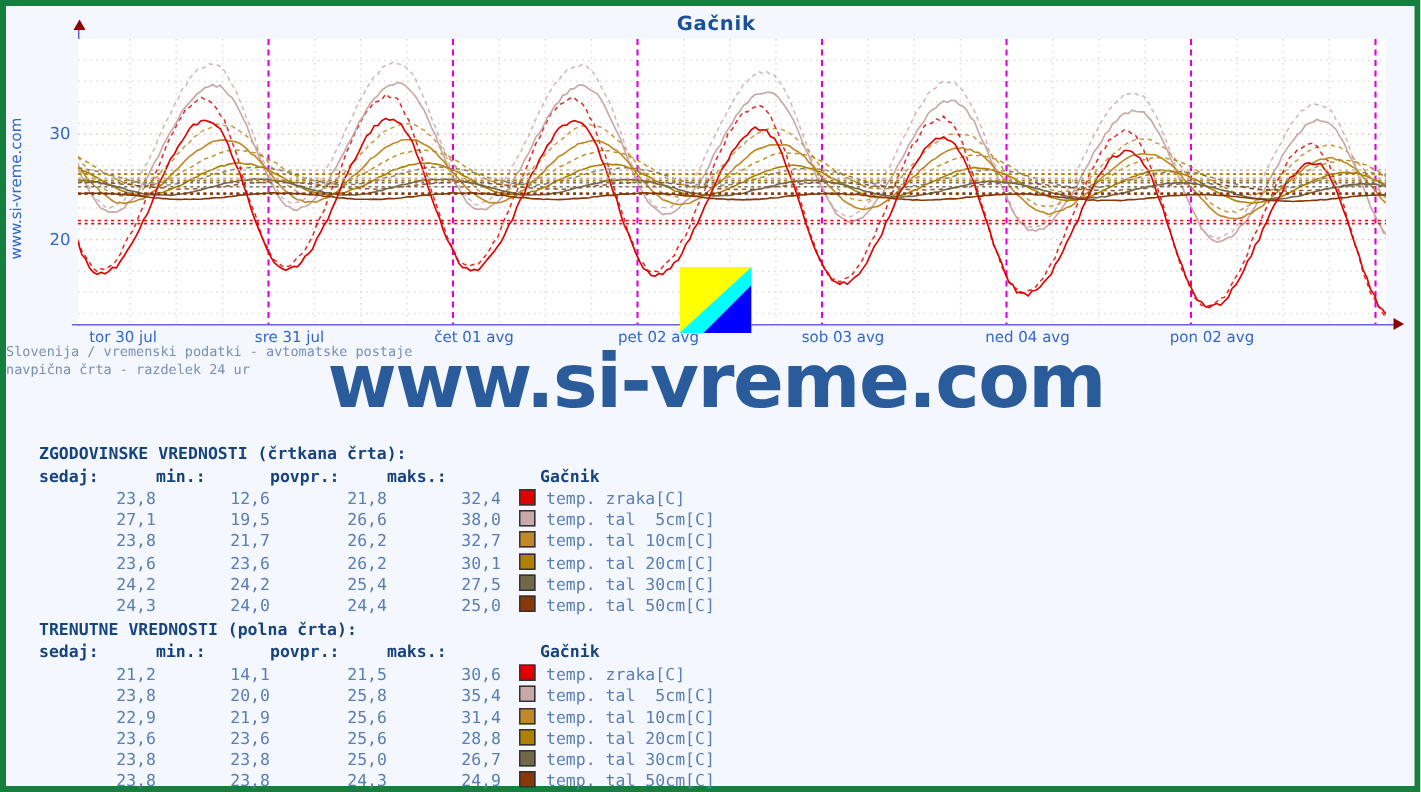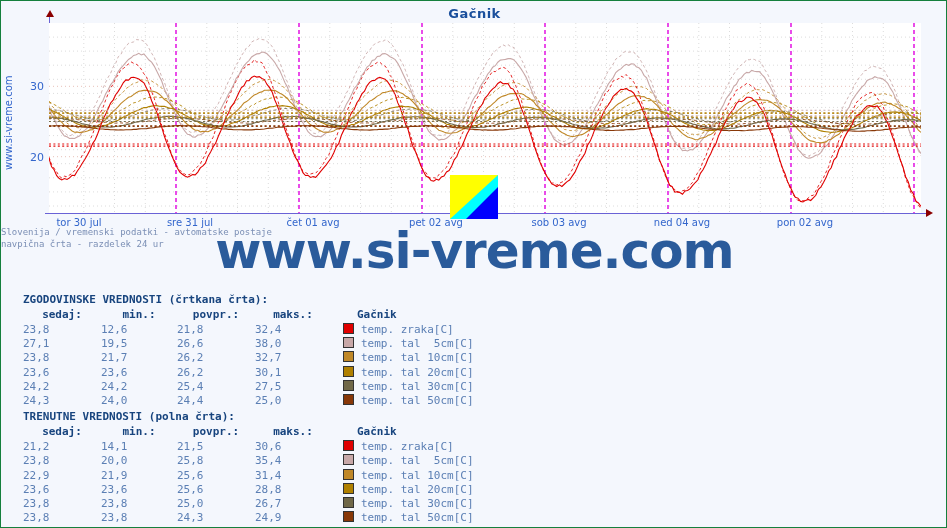--- a/index.html
+++ b/index.html
@@ -11,21 +11,21 @@
     width: 947px;
     height: 528px;
     font-family: "DejaVu Sans", sans-serif;
     overflow: hidden;
   }
   #page {
     position: relative;
     width: 947px;
     height: 528px;
     background: #f4f7fd;
-    border: 1px solid #15803d;
+    border: 4px solid #15803d;
     box-sizing: border-box;
     padding-left: 38px;
   }
   
   #chart-area {
     position: absolute;
     left: 0; top: 0;
     width: 947px; height: 232px;
   }
   #chart-title {
@@ -169,32 +169,32 @@
     letter-spacing: 0px;
   }
   table.vals {
     border-collapse: collapse;
     margin-left: 22px;
   }
   table.vals th {
     font-weight: bold;
     color: #17447e;
     font-size: 11px;
-    text-align: center;
+    text-align: left;
     padding: 0 0 1px 0;
     line-height: 15px;
   }
   table.vals th.h-series {
     text-align: left;
     padding-left: 26px;
   }
   table.vals td {
     color: #5b7fb4;
     font-size: 11px;
-    text-align: left;
+    text-align: right;
     line-height: 14.2px;
     padding: 0;
     white-space: pre;
   }
   table.vals td.series-cell {
     text-align: left;
     color: #5b7fb4;
     padding-left: 12px;
     white-space: pre;
   }

